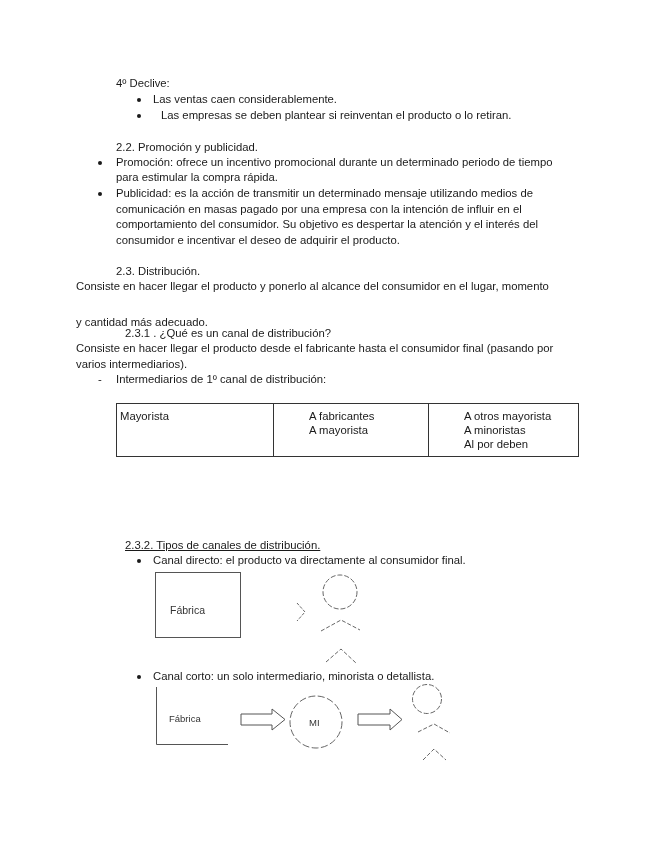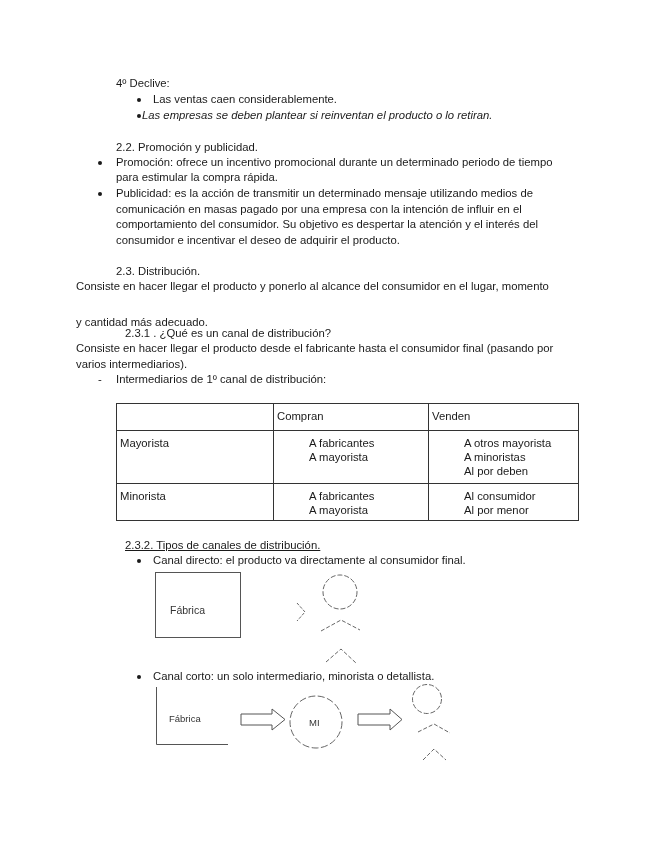--- a/index.html
+++ b/index.html
@@ -25,21 +25,21 @@
   svg.diagram { position: absolute; left: 0; top: 0; }
   svg.diagram text { font-family: "Liberation Sans", sans-serif; fill: #333; }
 </style>
 </head>
 <body>
 
 <div class="abs" style="left:116px;top:76px;">4º Declive:</div>
 <span class="bullet" style="left:137px;top:98px;"></span>
 <div class="abs" style="left:153px;top:92px;">Las ventas caen considerablemente.</div>
 <span class="bullet" style="left:137px;top:114px;"></span>
-<div class="abs" style="left:142px;top:108px;font-style:italic;">Las empresas se deben plantear si reinventan el producto o lo retiran.</div>
+<div class="abs" style="left:161px;top:108px;">Las empresas se deben plantear si reinventan el producto o lo retiran.</div>
 
 <div class="abs" style="left:116px;top:140px;">2.2. Promoción y publicidad.</div>
 <span class="bullet" style="left:98px;top:161px;"></span>
 <div class="abs" style="left:116px;top:155px;">Promoción: ofrece un incentivo promocional durante un determinado periodo de tiempo</div>
 <div class="abs" style="left:116px;top:170px;">para estimular la compra rápida.</div>
 <span class="bullet" style="left:98px;top:192px;"></span>
 <div class="abs" style="left:116px;top:186px;">Publicidad: es la acción de transmitir un determinado mensaje utilizando medios de</div>
 <div class="abs" style="left:116px;top:202px;">comunicación en masas pagado por una empresa con la intención de influir en el</div>
 <div class="abs" style="left:116px;top:217px;">comportamiento del consumidor. Su objetivo es despertar la atención y el interés del</div>
 <div class="abs" style="left:116px;top:233px;">consumidor e incentivar el deseo de adquirir el producto.</div>
@@ -49,46 +49,30 @@
 <div class="abs" style="left:76px;top:295px;margin-top:20px;">y cantidad más adecuado.</div>
 
 <div class="abs" style="left:125px;top:326px;">2.3.1 . ¿Qué es un canal de distribución?</div>
 <div class="abs" style="left:76px;top:341px;">Consiste en hacer llegar el producto desde el fabricante hasta el consumidor final (pasando por</div>
 <div class="abs" style="left:76px;top:357px;">varios intermediarios).</div>
 <div class="abs" style="left:98px;top:372px;">-</div>
 <div class="abs" style="left:116px;top:372px;">Intermediarios de 1º canal de distribución:</div>
 
 <table class="dist">
   <tbody>
-      <tr class="hdr">
-    <td class="c0"></td>
-    <td class="c1">Compran</td>
-    <td>Venden</td>
-  </tr>
   <tr class="r1">
     <td class="c0">Mayorista</td>
     <td class="c1">
       <span class="line">A fabricantes</span>
       <span class="line">A mayorista</span>
     </td>
     <td>
       <span class="line">A otros mayorista</span>
       <span class="line">A minoristas</span>
       <span class="line">Al por deben</span>
-    </td>
-  </tr>
-  <tr class="r2">
-    <td class="c0">Minorista</td>
-    <td class="c1">
-      <span class="line">A fabricantes</span>
-      <span class="line">A mayorista</span>
-    </td>
-    <td>
-      <span class="line">Al consumidor</span>
-      <span class="line">Al por menor</span>
     </td>
   </tr>
 </tbody>
   </table>
 
 <div class="abs" style="left:125px;top:538px;text-decoration:underline;">2.3.2. Tipos de canales de distribución.</div>
 <span class="bullet" style="left:137px;top:559px;"></span>
 <div class="abs" style="left:153px;top:553px;">Canal directo: el producto va directamente al consumidor final.</div>
 
 <span class="bullet" style="left:137px;top:675px;"></span>

